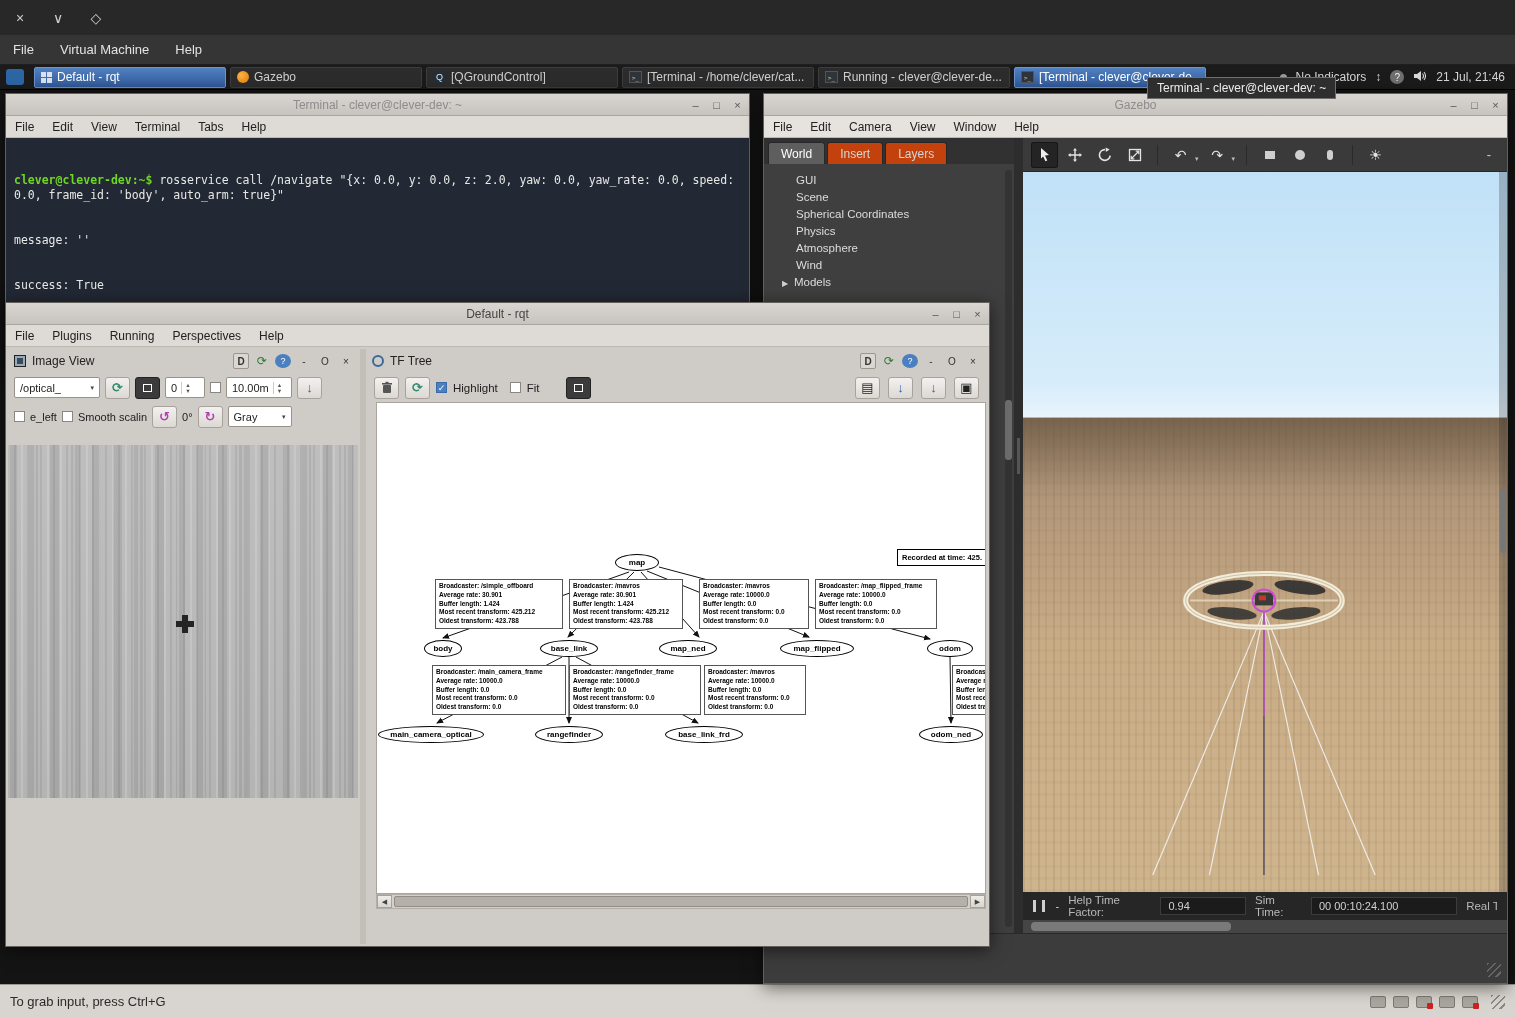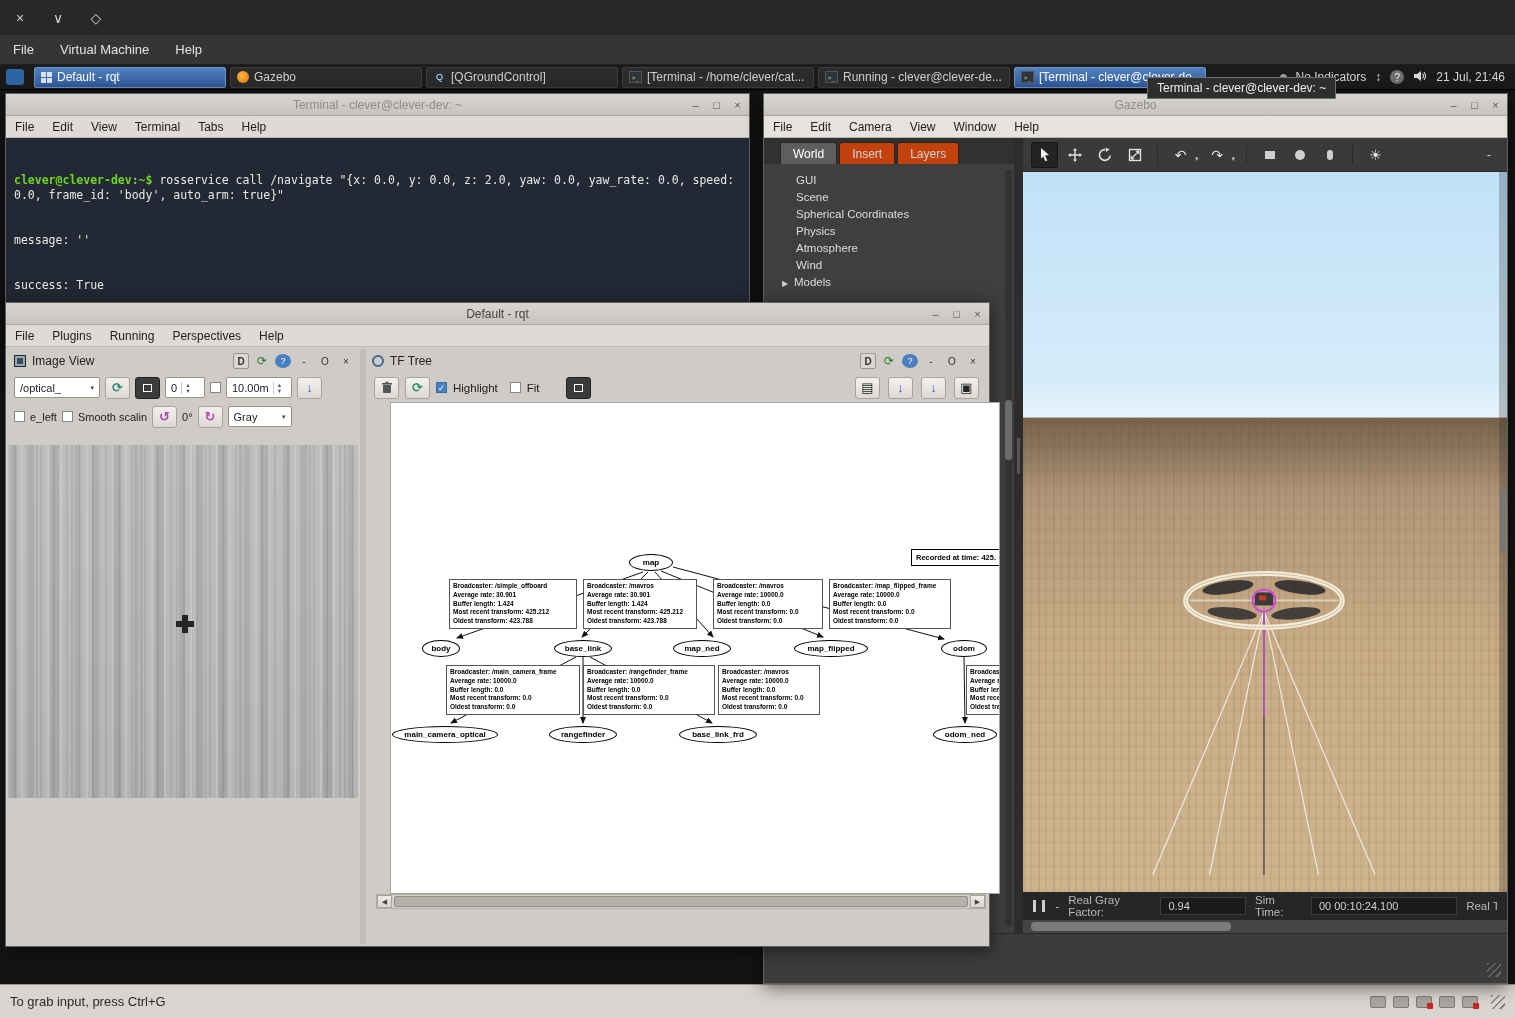--- a/index.html
+++ b/index.html
@@ -55,21 +55,21 @@
 .term-win{left:5px;top:28px;width:745px;height:274px;z-index:1}
 .term{flex:1;background:#222834;color:#e8e8e6;font-family:"DejaVu Sans Mono",monospace;font-size:11.5px;line-height:15px;padding:5px 8px;white-space:pre-wrap;overflow-wrap:break-word;overflow:hidden}
 .prompt{color:#6fd621;font-weight:bold}
 .cursor{display:inline-block;width:8px;height:13px;border:1px solid #ccd2d9;vertical-align:text-bottom;margin-left:3px}
 
 
 .gz-win{left:763px;top:28px;width:745px;height:891px;z-index:2;background:#3c3c3c}
 .gz-menubar{background:#e6e2dd}
 .gz-body{flex:1;display:flex;min-height:0}
 .gz-left{width:250px;display:flex;flex-direction:column;background:#3f3f3f;position:relative;flex:none}
-.gz-tabs{height:26px;background:#313131;display:flex;align-items:flex-end;padding-left:16px;gap:2px;flex:none}
+.gz-tabs{height:26px;background:#313131;display:flex;align-items:flex-end;padding-left:4px;gap:2px;flex:none}
 .gz-tab{padding:4px 12px 3px;background:#c2410c;border:1px solid #272727;border-bottom:none;color:#d6d6d6;font-size:12px;border-radius:3px 3px 0 0}
 .gz-tab.sel{background:#5e5e5e;color:#fff}
 .gz-tree{flex:1;padding-top:8px;position:relative;overflow:hidden}
 .gz-ti{height:17px;line-height:17px;padding-left:32px;font-size:11.5px;color:#dcdcdc}
 .gz-ti .tw{display:inline-block;width:12px;margin-left:-14px;font-size:8px;color:#cfcfcf}
 .gz-vsb{position:absolute;right:2px;top:6px;bottom:6px;width:7px;background:#333;border-radius:3px}
 .gz-vsb i{position:absolute;left:0;top:230px;width:7px;height:60px;background:#6c6c6c;border-radius:3px}
 .gz-splitter{width:9px;background:#2d2d2d;position:relative;flex:none}
 .gz-splitter::after{content:"";position:absolute;left:3px;top:300px;width:3px;height:36px;background:#555}
 .gz-right{flex:1;display:flex;flex-direction:column;min-width:0}
@@ -126,21 +126,21 @@
 .cb{width:11px;height:11px;border:1px solid #8b867f;background:#fff;display:inline-flex;align-items:center;justify-content:center;font-size:9px;color:#fff;flex:none}
 .cb.on{background:#4a7fc0;border-color:#3a6aa8}
 .iv-image{width:350px;height:353px;margin-top:14px;position:relative;flex:none;background:linear-gradient(180deg,#b9b9b9,#b3b3b3 60%,#aeaeae),#b5b5b5;background-blend-mode:normal;overflow:hidden}
 .iv-tex{position:absolute;inset:0;background:repeating-linear-gradient(90deg,rgba(255,255,255,.16) 0 2px,rgba(0,0,0,0) 2px 6px,rgba(0,0,0,.07) 6px 8px,rgba(0,0,0,0) 8px 13px),repeating-linear-gradient(90deg,rgba(0,0,0,.05) 0 9px,rgba(255,255,255,.08) 9px 21px)}
 .iv-drone{position:absolute;left:167px;top:169px;width:20px;height:20px}
 .iv-drone::before{content:"";position:absolute;left:1px;top:7px;width:18px;height:6px;background:#242424}
 .iv-drone::after{content:"";position:absolute;left:7px;top:1px;width:6px;height:18px;background:#242424}
 .tf-toolbar{height:29px;display:flex;align-items:center;gap:6px;padding:0 8px;font-size:11.5px;color:#222;flex:none}
 .tf-label{margin-right:6px}
 .tf-right{margin-left:auto;display:flex;gap:8px}
-.tf-canvas{position:relative;width:610px;height:492px;margin-left:24px;background:#fff;border:1px solid #aaa59e;overflow:hidden;flex:none}
+.tf-canvas{position:relative;width:610px;height:492px;margin-left:10px;background:#fff;border:1px solid #aaa59e;overflow:hidden;flex:none}
 .tf-node{position:absolute;height:17px;border:1px solid #000;border-radius:50%;background:#fff;font-size:8px;font-weight:bold;color:#000;display:flex;align-items:center;justify-content:center;white-space:nowrap}
 .tf-box{position:absolute;border:1px solid #555;background:#fff;font-size:6.5px;line-height:8.8px;font-weight:bold;color:#000;padding:2px 3px;white-space:pre-line;overflow:hidden}
 .tf-note{position:absolute;border:1px solid #000;background:#fff;font-size:7.5px;font-weight:bold;color:#000;padding:3px 4px;white-space:nowrap;overflow:hidden}
 .tf-svg{position:absolute;inset:0}
 .tf-hscroll{width:610px;height:15px;margin-left:10px;background:#d3cfca;border:1px solid #b3afa8;display:flex;align-items:center;flex:none}
 .sc-btn{width:15px;height:13px;display:flex;align-items:center;justify-content:center;font-size:7px;color:#444;background:linear-gradient(#efede9,#d8d4cf);border:1px solid #a7a29b}
 .sc-thumb{height:11px;flex:1;margin:0 2px;background:#b5b1aa;border:1px solid #918d86;border-radius:2px}
 </style>
 </head>
 <body>
@@ -339,21 +339,21 @@
               <rect x="229" y="424" width="7" height="5" fill="#c0392b"></rect>
               <circle cx="234" cy="429" r="11" fill="none" stroke="#cf49d6" stroke-width="2"></circle>
             </svg>
             <div class="gz-vscroll">
                 <i></i>
               </div>
           </div>
           <div class="gz-simbar">
             <span class="gz-pause"></span>
             <span class="gz-step">-</span>
-            <span>Real Gray Factor:</span>
+            <span>Help Time Factor:</span>
             <span class="gz-field rtf">0.94</span>
             <span>Sim Time:</span>
             <span class="gz-field time">00 00:10:24.100</span>
             <span class="gz-cut">Real T</span>
           </div>
           <div class="gz-hscroll">
               <i></i>
             </div>
         </div>
       </div>
@@ -506,21 +506,21 @@
             <div class="tf-box" style="left:322px;top:176px;width:110px">Broadcaster: /mavros
 Average rate: 10000.0
 Buffer length: 0.0
 Most recent transform: 0.0
 Oldest transform: 0.0</div>
             <div class="tf-box" style="left:438px;top:176px;width:122px">Broadcaster: /map_flipped_frame
 Average rate: 10000.0
 Buffer length: 0.0
 Most recent transform: 0.0
 Oldest transform: 0.0</div>
-            <span class="tf-node" style="left:31px;top:237px;width:38px">body</span>
+            <span class="tf-node" style="left:47px;top:237px;width:38px">body</span>
             <span class="tf-node" style="left:163px;top:237px;width:58px">base_link</span>
             <span class="tf-node" style="left:282px;top:237px;width:58px">map_ned</span>
             <span class="tf-node" style="left:403px;top:237px;width:74px">map_flipped</span>
             <span class="tf-node" style="left:550px;top:237px;width:46px">odom</span>
             <div class="tf-box" style="left:55px;top:262px;width:134px">Broadcaster: /main_camera_frame
 Average rate: 10000.0
 Buffer length: 0.0
 Most recent transform: 0.0
 Oldest transform: 0.0</div>
             <div class="tf-box" style="left:192px;top:262px;width:132px">Broadcaster: /rangefinder_frame

